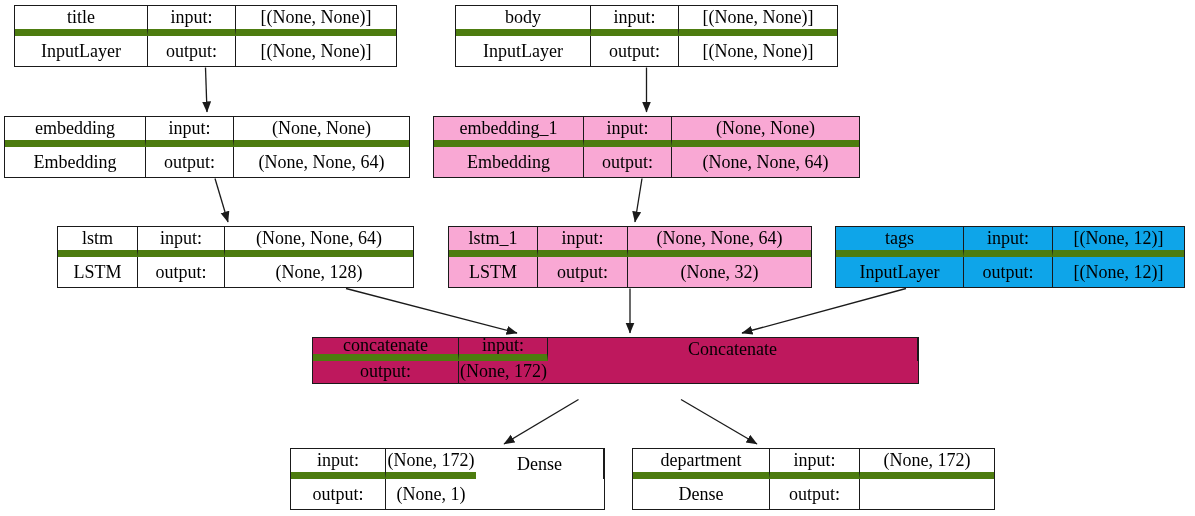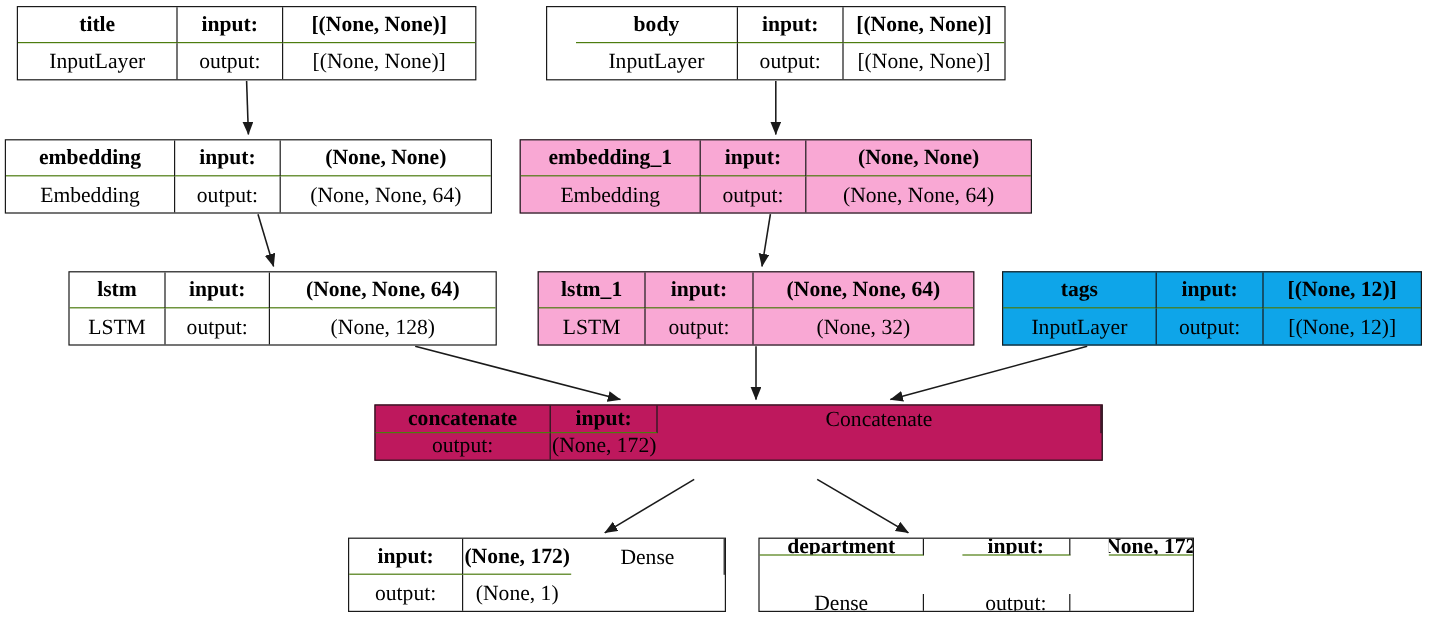--- a/index.html
+++ b/index.html
@@ -36,21 +36,21 @@
   .cell {
     display: flex;
     align-items: center;
     justify-content: center;
     padding: 0 6px;
     white-space: nowrap;
     box-sizing: border-box;
     overflow: hidden;
   }
   .cell.r { border-right: 1px solid #1a1a1a; }
-  .cell.b { border-bottom: 1px solid #4d7c0f; font-weight: bold; }
+  .cell.b { border-bottom: 7px solid #4d7c0f; }
 </style>
 </head>
 <body>
 
 <div class="canvas">
   <svg class="edge-layer" width="1195" height="516" viewBox="0 0 1195 516" xmlns="http://www.w3.org/2000/svg">
     <defs>
       <marker id="arrow" markerUnits="userSpaceOnUse" markerWidth="12" markerHeight="10" refX="10.5" refY="4.5" orient="auto">
         <path d="M0,0 L11,4.5 L0,9 z" fill="#1a1a1a"></path>
       </marker>
@@ -69,21 +69,21 @@
   </svg>
   <div>
       <div class="node" style="left: 14px; top: 5px; width: 383px; height: 62px; background: rgb(255, 255, 255); border-color: rgb(26, 26, 26); grid-template-columns: 133px 88px 1fr;">
         <div class="cell r b">title</div>
         <div class="cell r b">input:</div>
         <div class="cell b">[(None, None)]</div>
         <div class="cell r">InputLayer</div>
         <div class="cell r">output:</div>
         <div class="cell">[(None, None)]</div>
       </div>
-      <div class="node" style="left: 455px; top: 5px; width: 383px; height: 62px; background: rgb(255, 255, 255); border-color: rgb(26, 26, 26); grid-template-columns: 135px 88px 1fr; padding-left: 24px;">
+      <div class="node" style="left: 455px; top: 5px; width: 383px; height: 62px; background: rgb(255, 255, 255); border-color: rgb(26, 26, 26); grid-template-columns: 135px 88px 1fr;">
         <div class="cell r b">body</div>
         <div class="cell r b">input:</div>
         <div class="cell b">[(None, None)]</div>
         <div class="cell r">InputLayer</div>
         <div class="cell r">output:</div>
         <div class="cell">[(None, None)]</div>
       </div>
       <div class="node" style="left: 4px; top: 116px; width: 406px; height: 62px; background: rgb(255, 255, 255); border-color: rgb(26, 26, 26); grid-template-columns: 141px 88px 1fr;">
         <div class="cell r b">embedding</div>
         <div class="cell r b">input:</div>
@@ -131,21 +131,21 @@
         <div class="cell r">output:</div>
         <div class="cell">(None, 172)</div>
       </div>
       <div class="node" style="left: 290px; top: 448px; width: 315px; height: 62px; background: rgb(255, 255, 255); border-color: rgb(26, 26, 26); grid-template-columns: 95px 90px 1fr;">
         <div class="cell r b">input:</div>
         <div class="cell b">(None, 172)</div>
         <div class="cell r">Dense</div>
         <div class="cell r">output:</div>
         <div class="cell">(None, 1)</div>
       </div>
-      <div class="node" style="left: 632px; top: 448px; width: 363px; height: 62px; background: rgb(255, 255, 255); border-color: rgb(26, 26, 26); grid-template-columns: 137px 90px 1fr; gap: 32px;">
+      <div class="node" style="left: 632px; top: 448px; width: 363px; height: 62px; background: rgb(255, 255, 255); border-color: rgb(26, 26, 26); grid-template-columns: 137px 90px 1fr;">
         <div class="cell r b">department</div>
         <div class="cell r b">input:</div>
         <div class="cell b">(None, 172)</div>
         <div class="cell r">Dense</div>
         <div class="cell r">output:</div>
       </div>
     </div>
 </div>
 
 </body></html>

